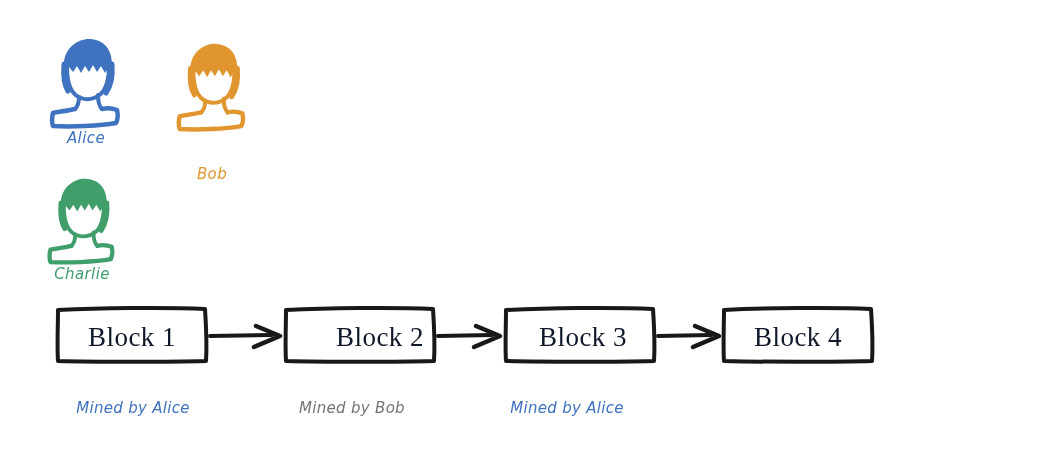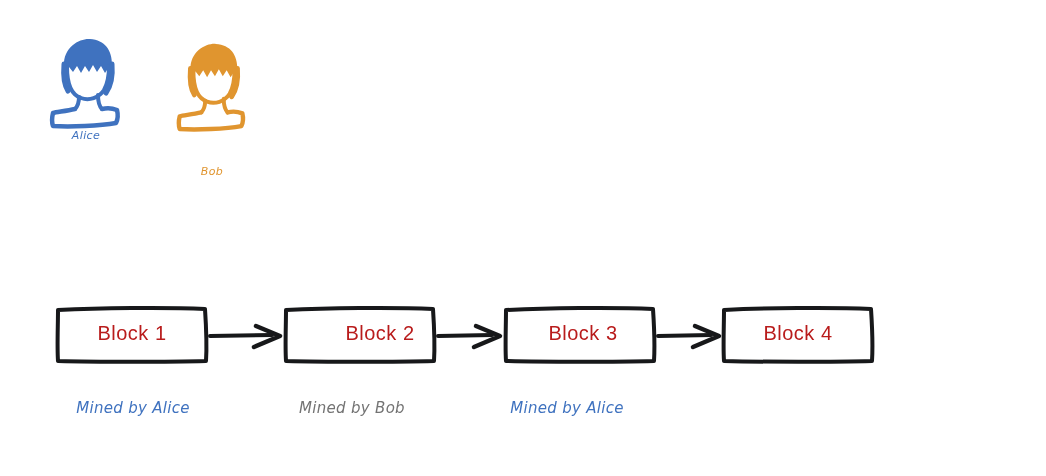--- a/index.html
+++ b/index.html
@@ -27,42 +27,42 @@
   .avatar {
     position: absolute;
   }
   .avatar svg {
     display: block;
     overflow: visible;
   }
   .avatar-name {
     text-align: center;
     font-family: "DejaVu Sans", sans-serif;
-    font-size: 11px;
+    font-size: 15px;
     font-style: italic;
     letter-spacing: 0.4px;
     margin-top: 1px;
     white-space: nowrap;
   }
 
   
   .chain-layer {
     position: absolute;
     left: 0;
     top: 0;
     width: 1046px;
     height: 476px;
     pointer-events: none;
   }
 
   .block-label {
     position: absolute;
-    font-family: Liberation Sans, sans-serif;
-    font-size: 20px;
-    color: #b91c1c;
+    font-family: Liberation Serif, serif;
+    font-size: 27px;
+    color: #0f172a;
     letter-spacing: 0.5px;
     white-space: nowrap;
     text-align: center;
   }
 
   .miner-label {
     position: absolute;
     font-family: "DejaVu Sans", sans-serif;
     font-size: 15px;
     font-style: italic;
@@ -112,20 +112,38 @@
       <path d="M29 61 C29 66, 28 70, 25 73" fill="none" stroke="#e0952f" stroke-width="4" stroke-linecap="round"></path>
       <path d="M48 59 C48 65, 49 70, 52 73" fill="none" stroke="#e0952f" stroke-width="4" stroke-linecap="round"></path>
       <path d="M25 73 C16 75, 7 76, 3 77 C2 81, 2 87, 3 90
                C20 91, 50 90, 66 87
                C68 83, 68 78, 67 74
                C62 72, 56 72, 52 73" fill="none" stroke="#e0952f" stroke-width="4.5" stroke-linejoin="round" stroke-linecap="round"></path>
     </svg>
     <div class="avatar-name" style="color:#e0952f; width:72px;margin-top:34px;">Bob</div>
   </div>
 
+  <div class="avatar" style="left:46px; top:176px;">
+    <svg width="72" height="88" viewBox="0 0 72 92">
+      <path d="M14 30 C13 10, 31 2, 40 3 C55 4, 62 14, 62 29
+               C62 34, 61 38, 60 41
+               L59 31 L55 37 L51 30 L47 36 L43 29 L39 36 L35 30 L31 37 L27 30 L23 36 L19 31 L17 40
+               C15 37, 14 34, 14 30 Z" fill="#3f9e6a"></path>
+      <path d="M17 31 C17 48, 22 59, 31 62 C39 65, 49 62, 54 54 C58 47, 59 38, 59 30" fill="none" stroke="#3f9e6a" stroke-width="4" stroke-linecap="round"></path>
+      <path d="M14 28 C13 40, 14 49, 18 55" fill="none" stroke="#3f9e6a" stroke-width="5" stroke-linecap="round"></path>
+      <path d="M62 28 C63 40, 61 50, 56 57" fill="none" stroke="#3f9e6a" stroke-width="5" stroke-linecap="round"></path>
+      <path d="M29 61 C29 66, 28 70, 25 73" fill="none" stroke="#3f9e6a" stroke-width="4" stroke-linecap="round"></path>
+      <path d="M48 59 C48 65, 49 70, 52 73" fill="none" stroke="#3f9e6a" stroke-width="4" stroke-linecap="round"></path>
+      <path d="M25 73 C16 75, 7 76, 3 77 C2 81, 2 87, 3 90
+               C20 91, 50 90, 66 87
+               C68 83, 68 78, 67 74
+               C62 72, 56 72, 52 73" fill="none" stroke="#3f9e6a" stroke-width="4.5" stroke-linejoin="round" stroke-linecap="round"></path>
+    </svg>
+    <div class="avatar-name" style="color:#3f9e6a; width:72px;">Charlie</div>
+  </div>
 
 
   <svg class="chain-layer" viewBox="0 0 1046 476">
 
     <path d="M58 310 C58 325, 57 347, 58 361 C95 362, 170 362, 206 361
              C207 345, 206 324, 205 309 C165 307, 98 308, 58 310 Z" fill="#ffffff" stroke="#17181a" stroke-width="4" stroke-linejoin="round"></path>
 
     <path d="M286 310 C286 325, 285 347, 286 361 C323 362, 398 362, 434 361
              C435 345, 434 324, 433 309 C393 307, 326 308, 286 310 Z" fill="#ffffff" stroke="#17181a" stroke-width="4" stroke-linejoin="round"></path>
 

